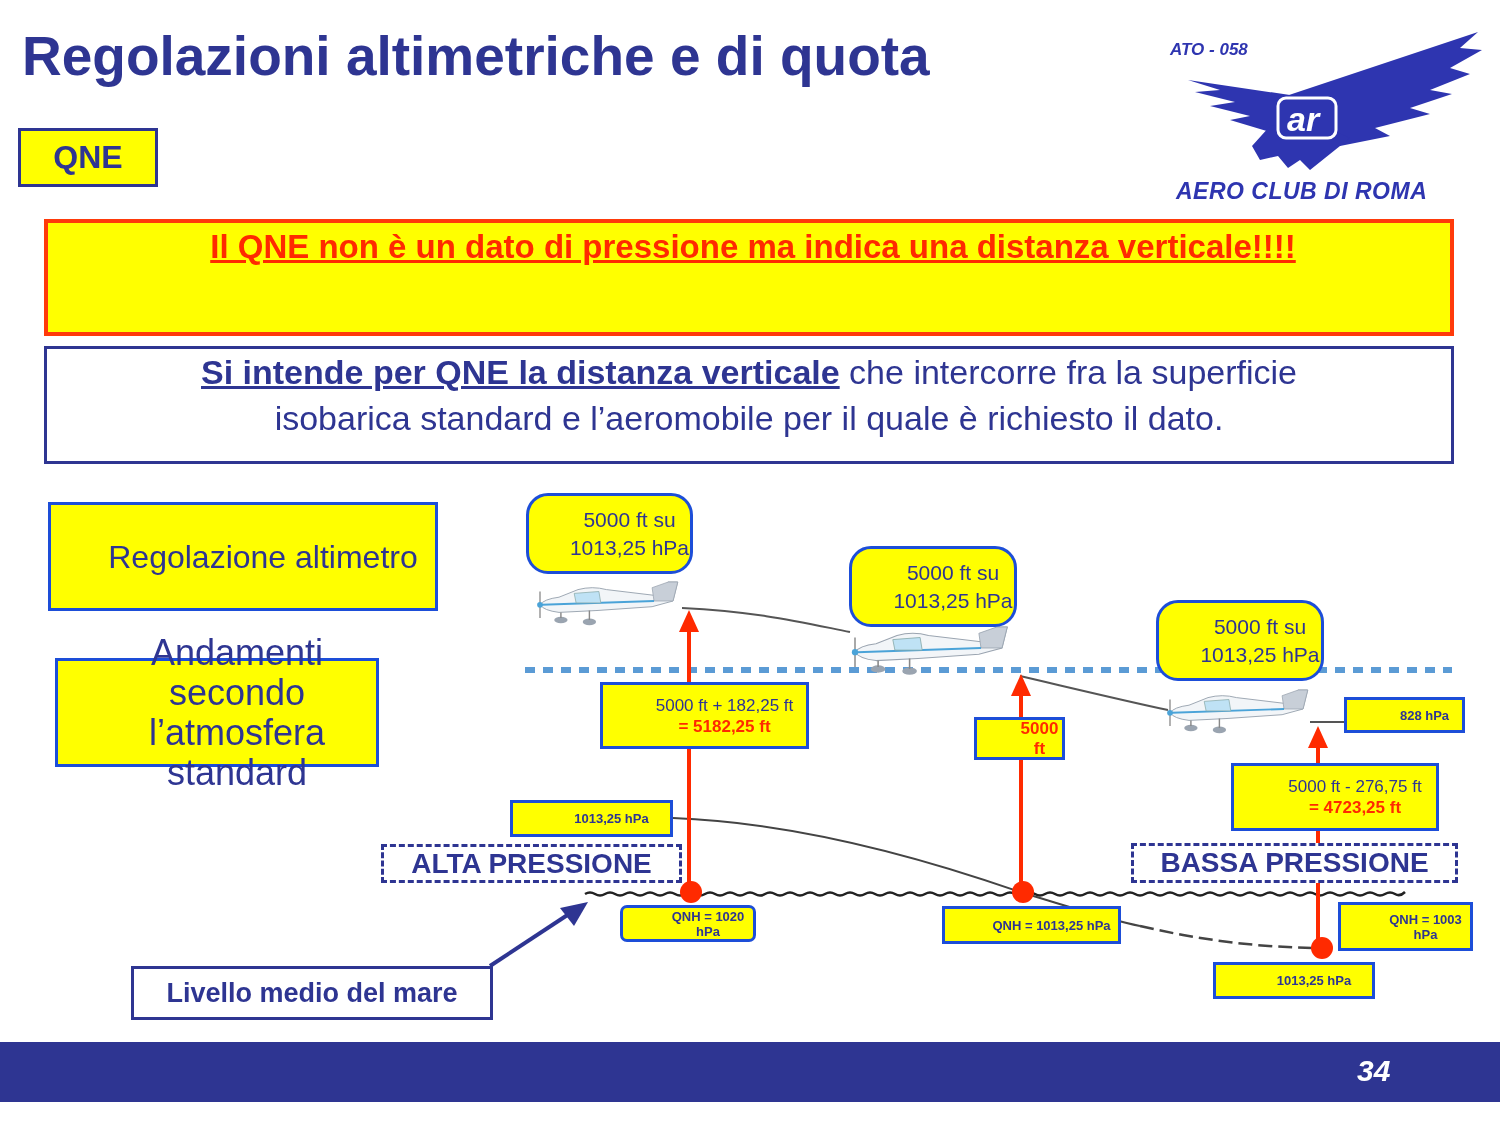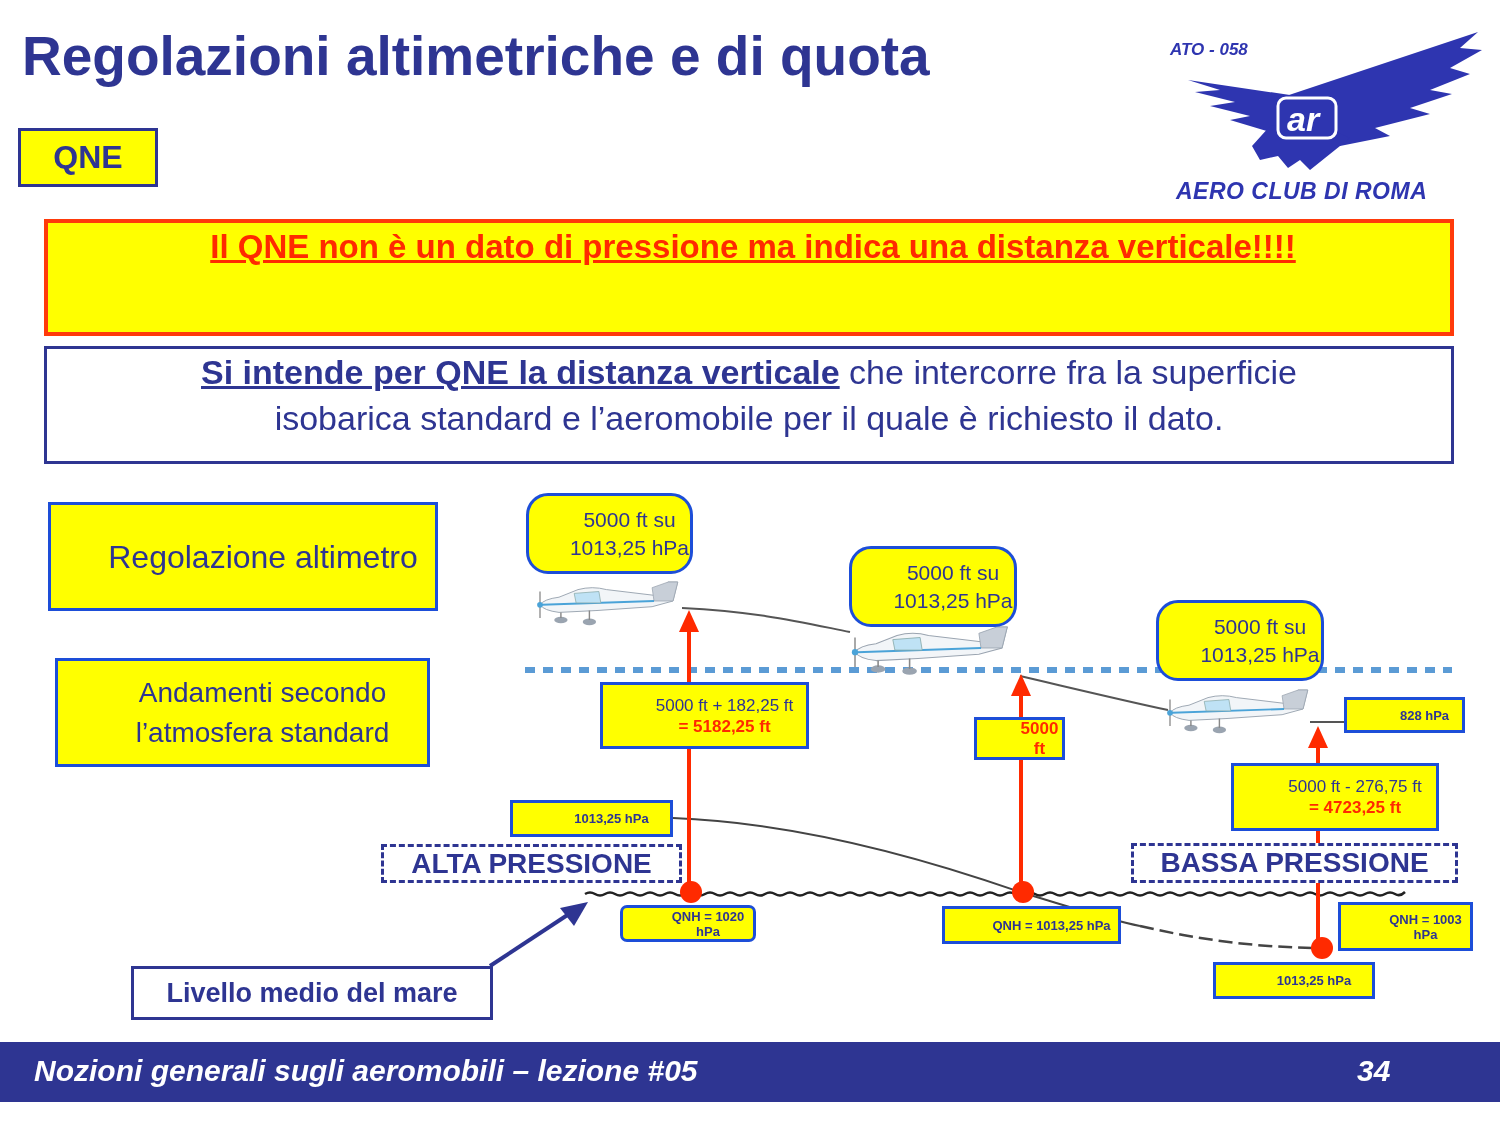--- a/index.html
+++ b/index.html
@@ -38,21 +38,21 @@
     background: #ffffff; border: 3px solid #2e3592;
     color: #2e3592; text-align: center; font-size: 34px; line-height: 46px; 
   }
   .definition .strong { font-weight: bold; text-decoration: underline; }
 
   .ybox {
     background: #ffff00; border: 3px solid #1d4ed8; color: #2e3592;
     text-align: center; display: flex; flex-direction: column; align-items: center; justify-content: center; padding-left: 40px;
   }
   .side1 { left: 48px; top: 502px; width: 390px; height: 109px; font-size: 32px; line-height: 40px; }
-  .side2 { left: 55px; top: 658px; width: 375px; height: 109px; font-size: 28px; line-height: 40px; }
+  .side2 { left: 55px; top: 658px; width: 324px; height: 109px; font-size: 36px; line-height: 40px; }
 
   .plane-label { font-size: 21px; line-height: 28px; border-radius: 22px; }
   .pl1 { left: 526px; top: 493px; width: 167px; height: 81px; }
   .pl2 { left: 849px; top: 546px; width: 168px; height: 81px; }
   .pl3 { left: 1156px; top: 600px; width: 168px; height: 81px; }
 
   .calc { font-size: 17px; line-height: 21px; }
   .calc .res { color: #ff2a00; font-weight: bold; }
   .c1 { left: 600px; top: 682px; width: 209px; height: 67px; }
   .c2 { left: 1231px; top: 763px; width: 208px; height: 68px; }
@@ -221,15 +221,14 @@
 <div class="abs ybox small sq1">QNH = 1020 hPa</div>
 <div class="abs ybox small sq2">QNH = 1013,25 hPa</div>
 <div class="abs ybox small sq3">QNH = 1003 hPa</div>
 
 <div class="abs dashbox alta">ALTA PRESSIONE</div>
 <div class="abs dashbox bassa">BASSA PRESSIONE</div>
 
 <div class="abs sea-label">Livello medio del mare</div>
 
 <div class="abs footer">
-  <div class="ftext">Nozioni generali sugli aeromobili – lezione #05</div>
   <div class="fpage">34</div>
 </div>
 
 </body></html>

